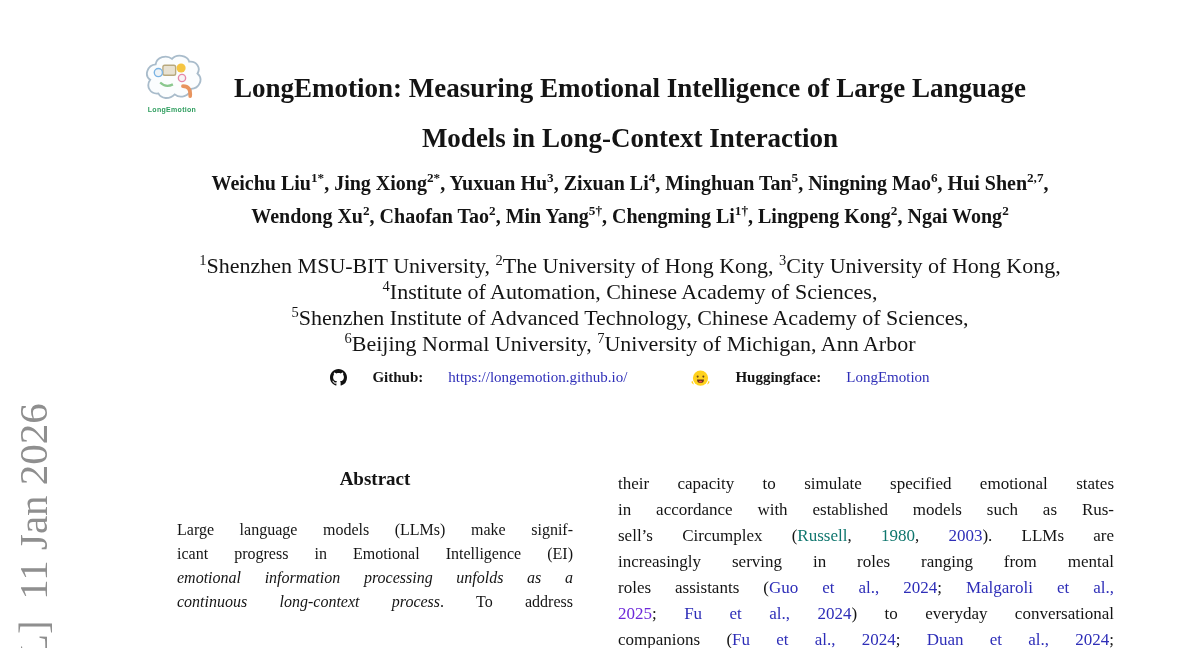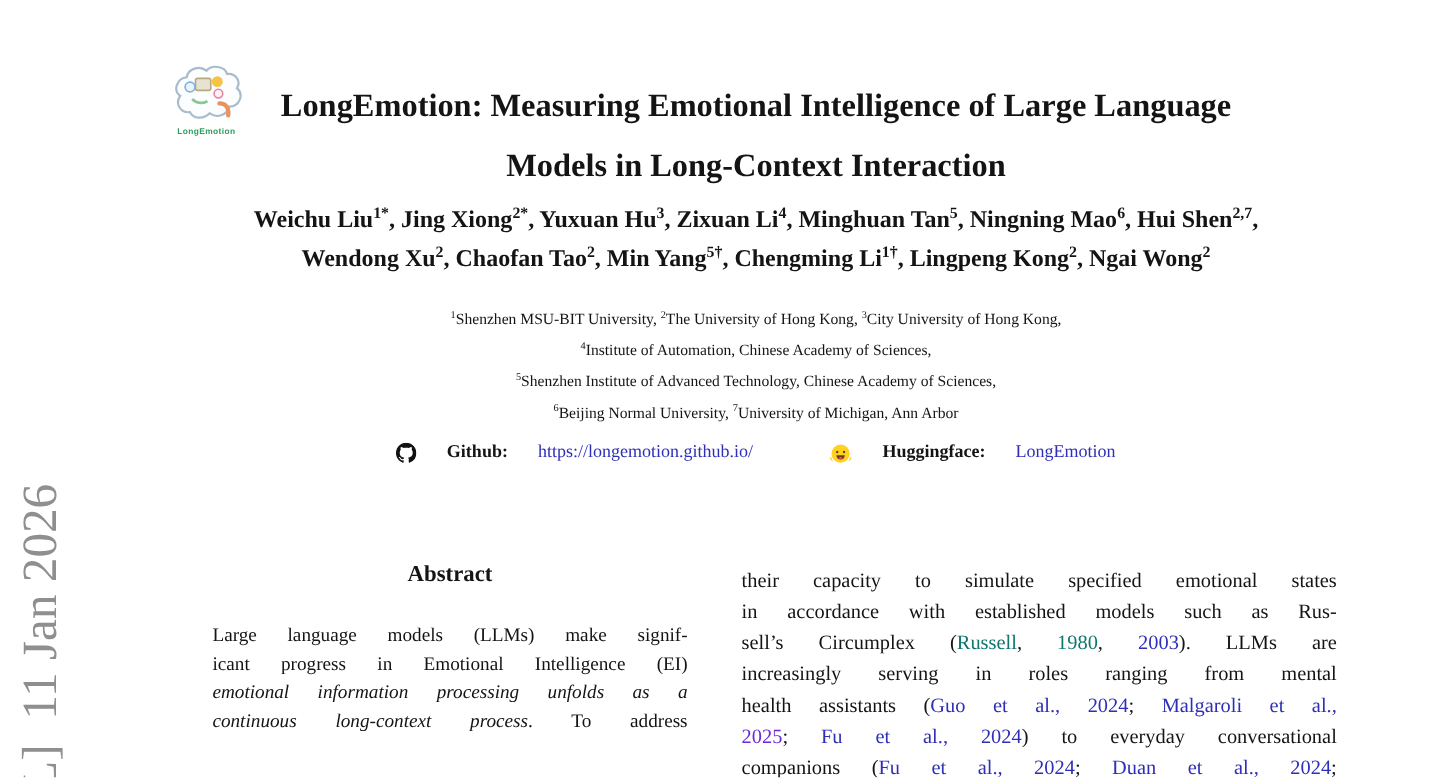--- a/index.html
+++ b/index.html
@@ -14,21 +14,21 @@
     transform:rotate(-90deg); transform-origin:0 0;
     font-size:41px; color:#8f8f8f; white-space:pre; letter-spacing:0px;
   }
   
   .cline { position:absolute; left:110px; width:1040px; display:flex; justify-content:center; }
   .nowrap { white-space:pre; }
   .title-l1 { top:63px;  font-size:27px; font-weight:bold; height:50px; align-items:center; }
   .title-l2 { top:113px; font-size:27px; font-weight:bold; height:50px; align-items:center; }
   .auth-l1  { top:167px; font-size:20px; font-weight:bold; height:33px; align-items:center; }
   .auth-l2  { top:200px; font-size:20px; font-weight:bold; height:33px; align-items:center; }
-  .aff-l    { font-size:13px; height:26px; align-items:center; }
+  .aff-l    { font-size:22px; height:26px; align-items:center; }
   sup { font-size:66%; vertical-align:super; line-height:0; }
   
   .logo { position:absolute; left:142px; top:52px; width:60px; text-align:center; }
   .logo-caption { font-family:"Liberation Sans", sans-serif; font-size:7px; font-weight:bold; color:#2f9e5f; letter-spacing:0.3px; margin-top:-2px; }
   
   .linksbar { position:absolute; left:110px; top:369px; width:1040px; height:24px;
     display:flex; justify-content:center; gap:25px; font-size:15px; }
   .linksbar .lbl { font-weight:bold; }
   .linksbar .lnk { color:#2e2eb8; text-decoration:none; cursor:pointer; }
   .links-gap { width:14px; }
@@ -122,18 +122,18 @@
     <div class="jline"><span>icant progress in Emotional Intelligence (EI)</span></div>
     <div class="jline"><span class="seg-i">emotional information processing unfolds as a</span></div>
     <div class="jline"><span class="seg-i">continuous long-context process</span><span>.  To address</span></div>
   </div>
 
   <div class="right-col">
     <div class="jline"><span>their capacity to simulate specified emotional states</span></div>
     <div class="jline"><span>in accordance with established models such as Rus-</span></div>
     <div class="jline"><span>sell’s Circumplex (</span><span class="seg-link" style="color: #0f766e;">Russell</span><span>, </span><span class="seg-link" style="color: #0f766e;">1980</span><span>, </span><span class="seg-link" style="color: rgb(46, 46, 184);">2003</span><span>). LLMs are</span></div>
     <div class="jline"><span>increasingly serving in roles ranging from mental</span></div>
-    <div class="jline"><span>health assistants (</span><span class="seg-link" style="color: rgb(46, 46, 184);">Guo et al., 2024</span><span>; </span><span class="seg-link" style="color: rgb(46, 46, 184);">Malgaroli et al.,</span></div>
+    <div class="jline"><span>roles assistants (</span><span class="seg-link" style="color: rgb(46, 46, 184);">Guo et al., 2024</span><span>; </span><span class="seg-link" style="color: rgb(46, 46, 184);">Malgaroli et al.,</span></div>
     <div class="jline"><span class="seg-link" style="color: #6d28d9;">2025</span><span>; </span><span class="seg-link" style="color: rgb(46, 46, 184);">Fu et al., 2024</span><span>) to everyday conversational</span></div>
     <div class="jline"><span>companions (</span><span class="seg-link" style="color: rgb(46, 46, 184);">Fu et al., 2024</span><span>; </span><span class="seg-link" style="color: rgb(46, 46, 184);">Duan et al., 2024</span><span>;</span></div>
   </div>
 
 </div>
 
 </body></html>

